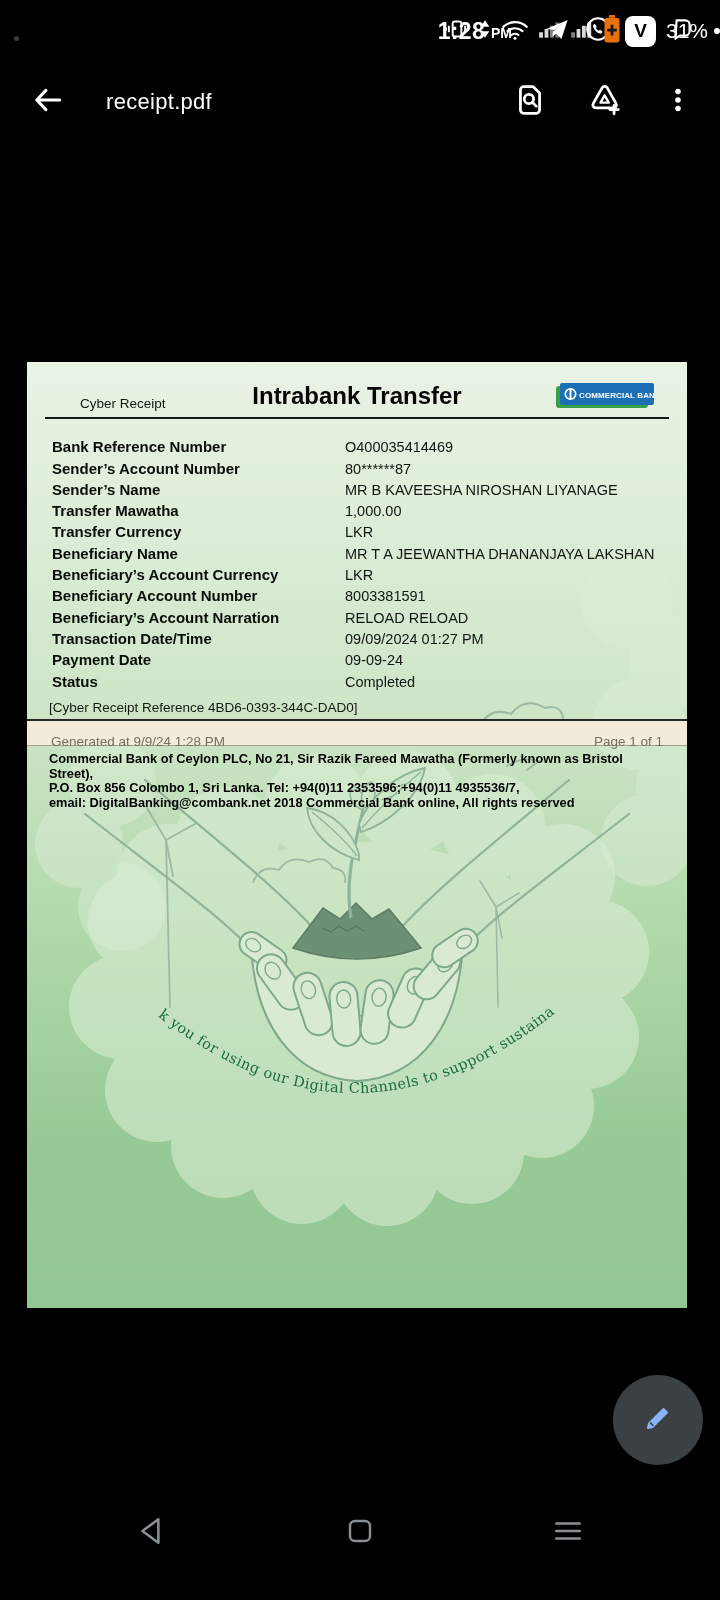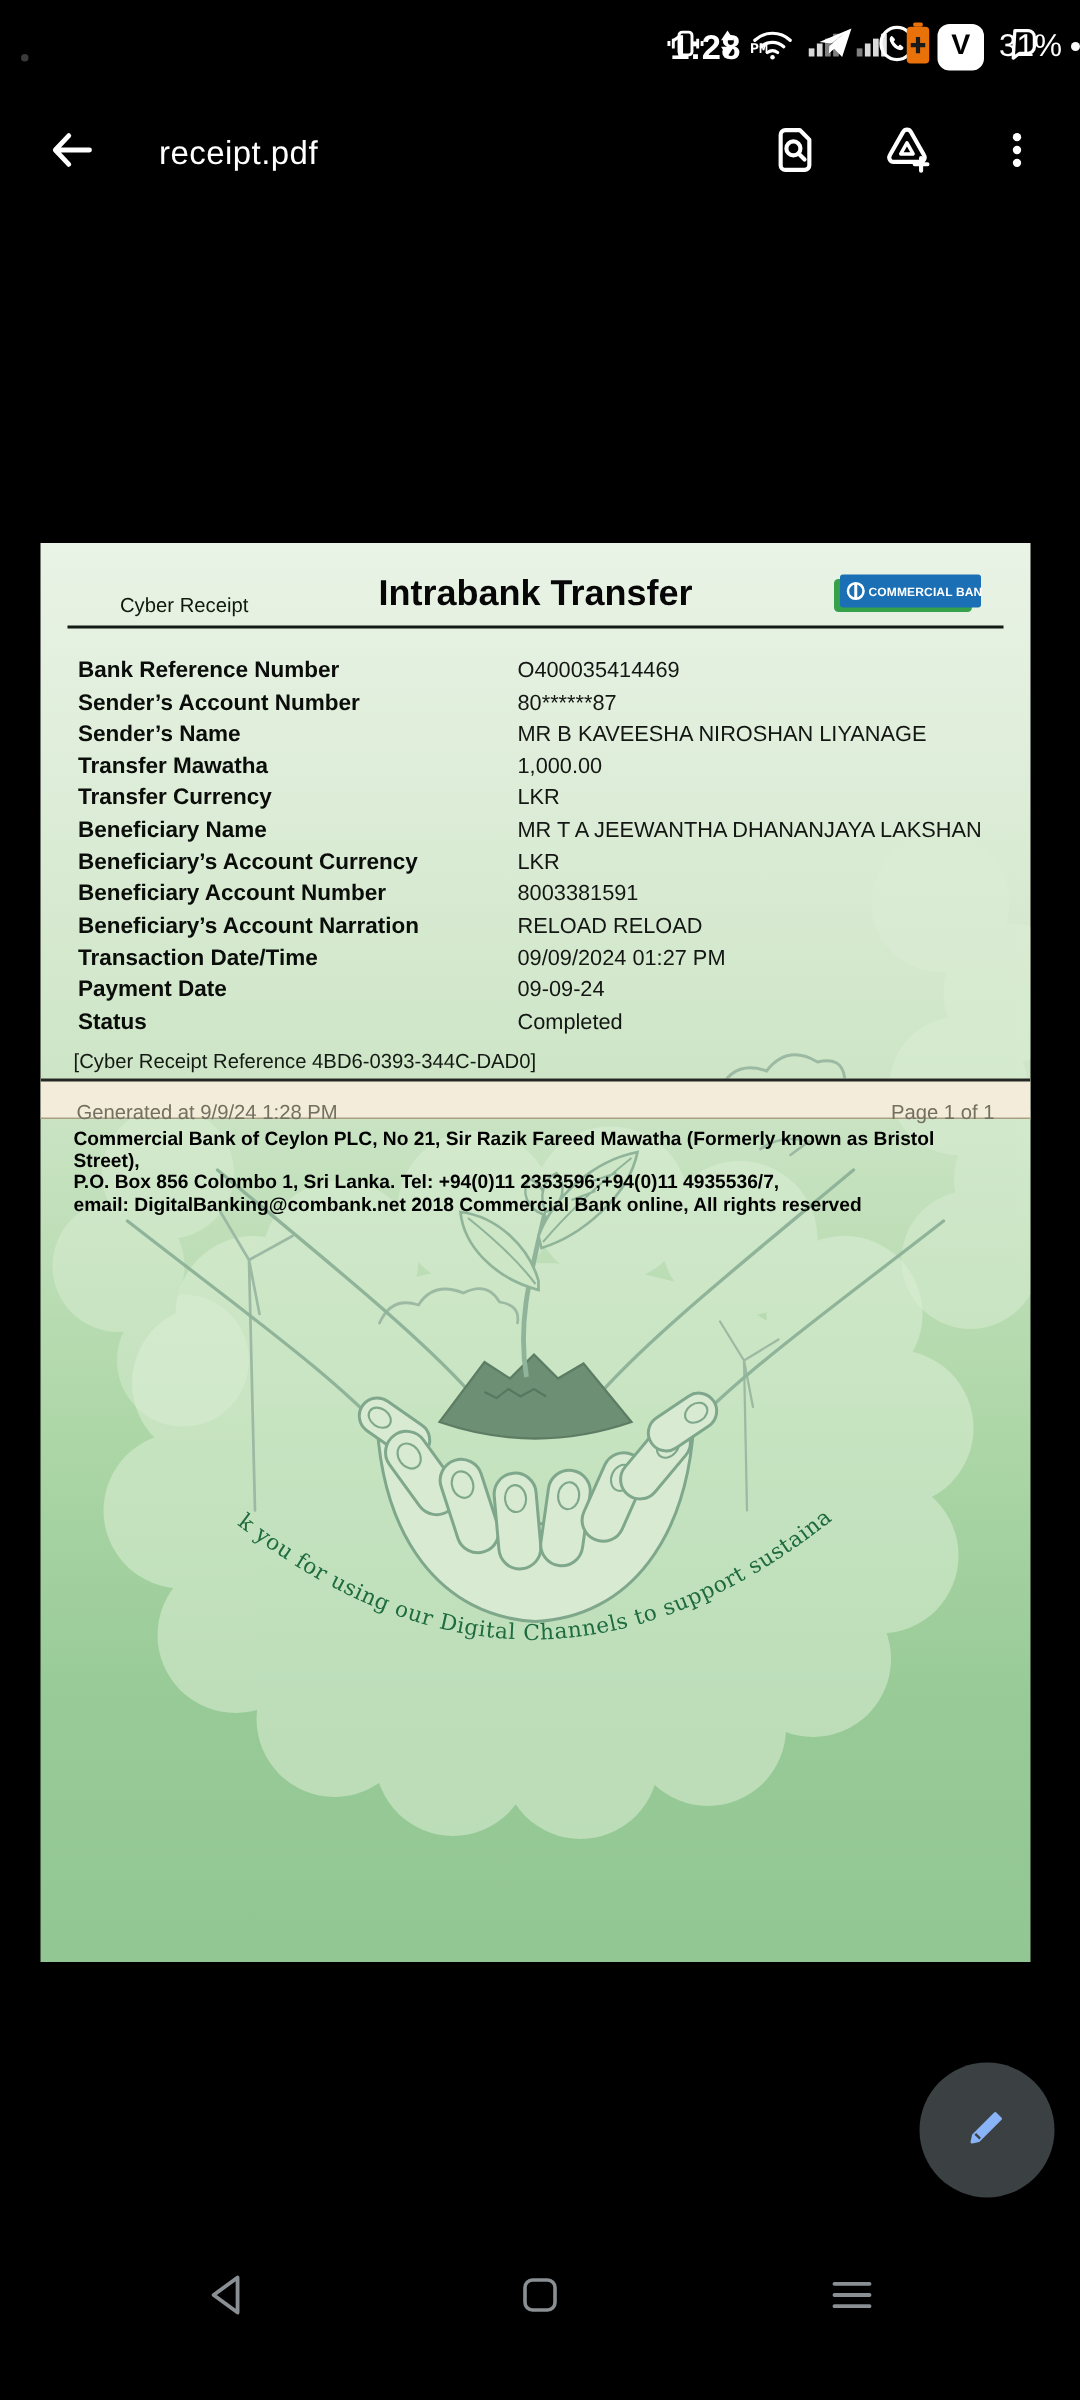--- a/index.html
+++ b/index.html
@@ -4,21 +4,21 @@
 <style>
   html,body{margin:0;padding:0;background:#000;}
   #screen{position:relative;width:720px;height:1600px;background:#000;overflow:hidden;
           font-family:"Liberation Sans",sans-serif;-webkit-font-smoothing:antialiased;}
 
   
   .statusbar{position:absolute;left:0;top:0;width:720px;height:62px;display:flex;
              align-items:center;color:#fff;justify-content:flex-end;}
   .sb-left{display:flex;align-items:center;gap:14px;padding-left:26px;}
   .sb-time{font-size:23px;font-weight:600;letter-spacing:.3px;}
-  .sb-ampm{font-size:10px;font-weight:600;margin-left:-8px;margin-top:4px;font-family:Liberation Mono, monospace;}
+  .sb-ampm{font-size:14px;font-weight:600;margin-left:-8px;margin-top:4px;}
   .sb-dot-faint{position:absolute;left:14px;top:36px;width:5px;height:5px;border-radius:50%;background:#3a3a3a;}
   .sb-appicons{display:flex;align-items:center;gap:13px;margin-left:18px;}
   .sb-right{position:absolute;right:12px;top:0;height:62px;display:flex;align-items:center;gap:8px;}
   .sb-batt-text{font-size:21px;font-weight:500;margin-left:36px;}
   .vicon{width:31px;height:31px;background:#fff;border-radius:8px;color:#000;
          display:flex;align-items:center;justify-content:center;font-weight:700;font-size:19px;}
   .notif-dot{width:6px;height:6px;border-radius:50%;background:#fff;margin-left:6px;}
 
   
   .appbar{position:absolute;left:0;top:62px;width:720px;height:80px;display:flex;align-items:center;}

